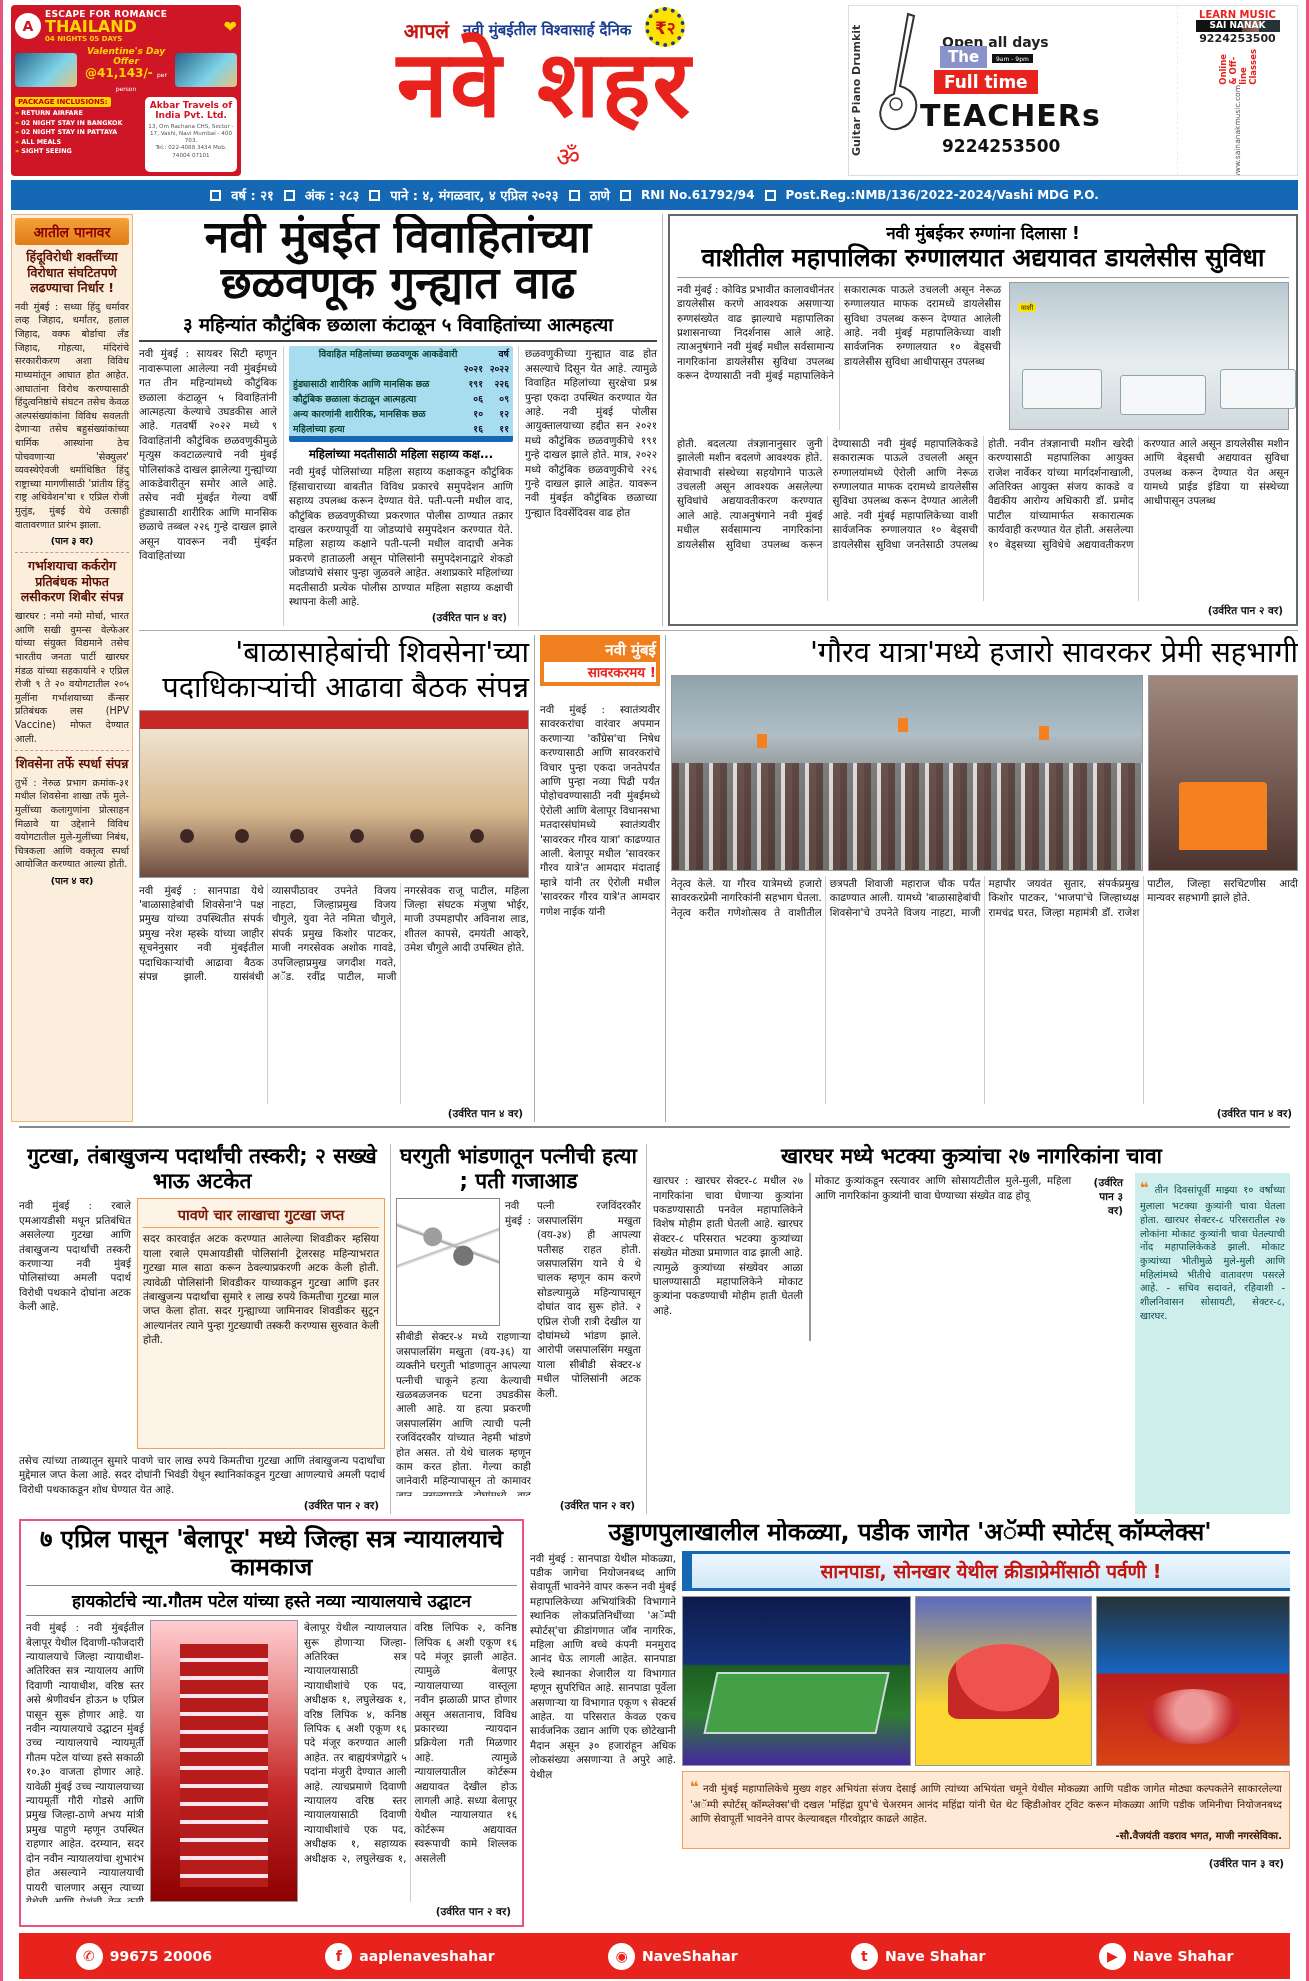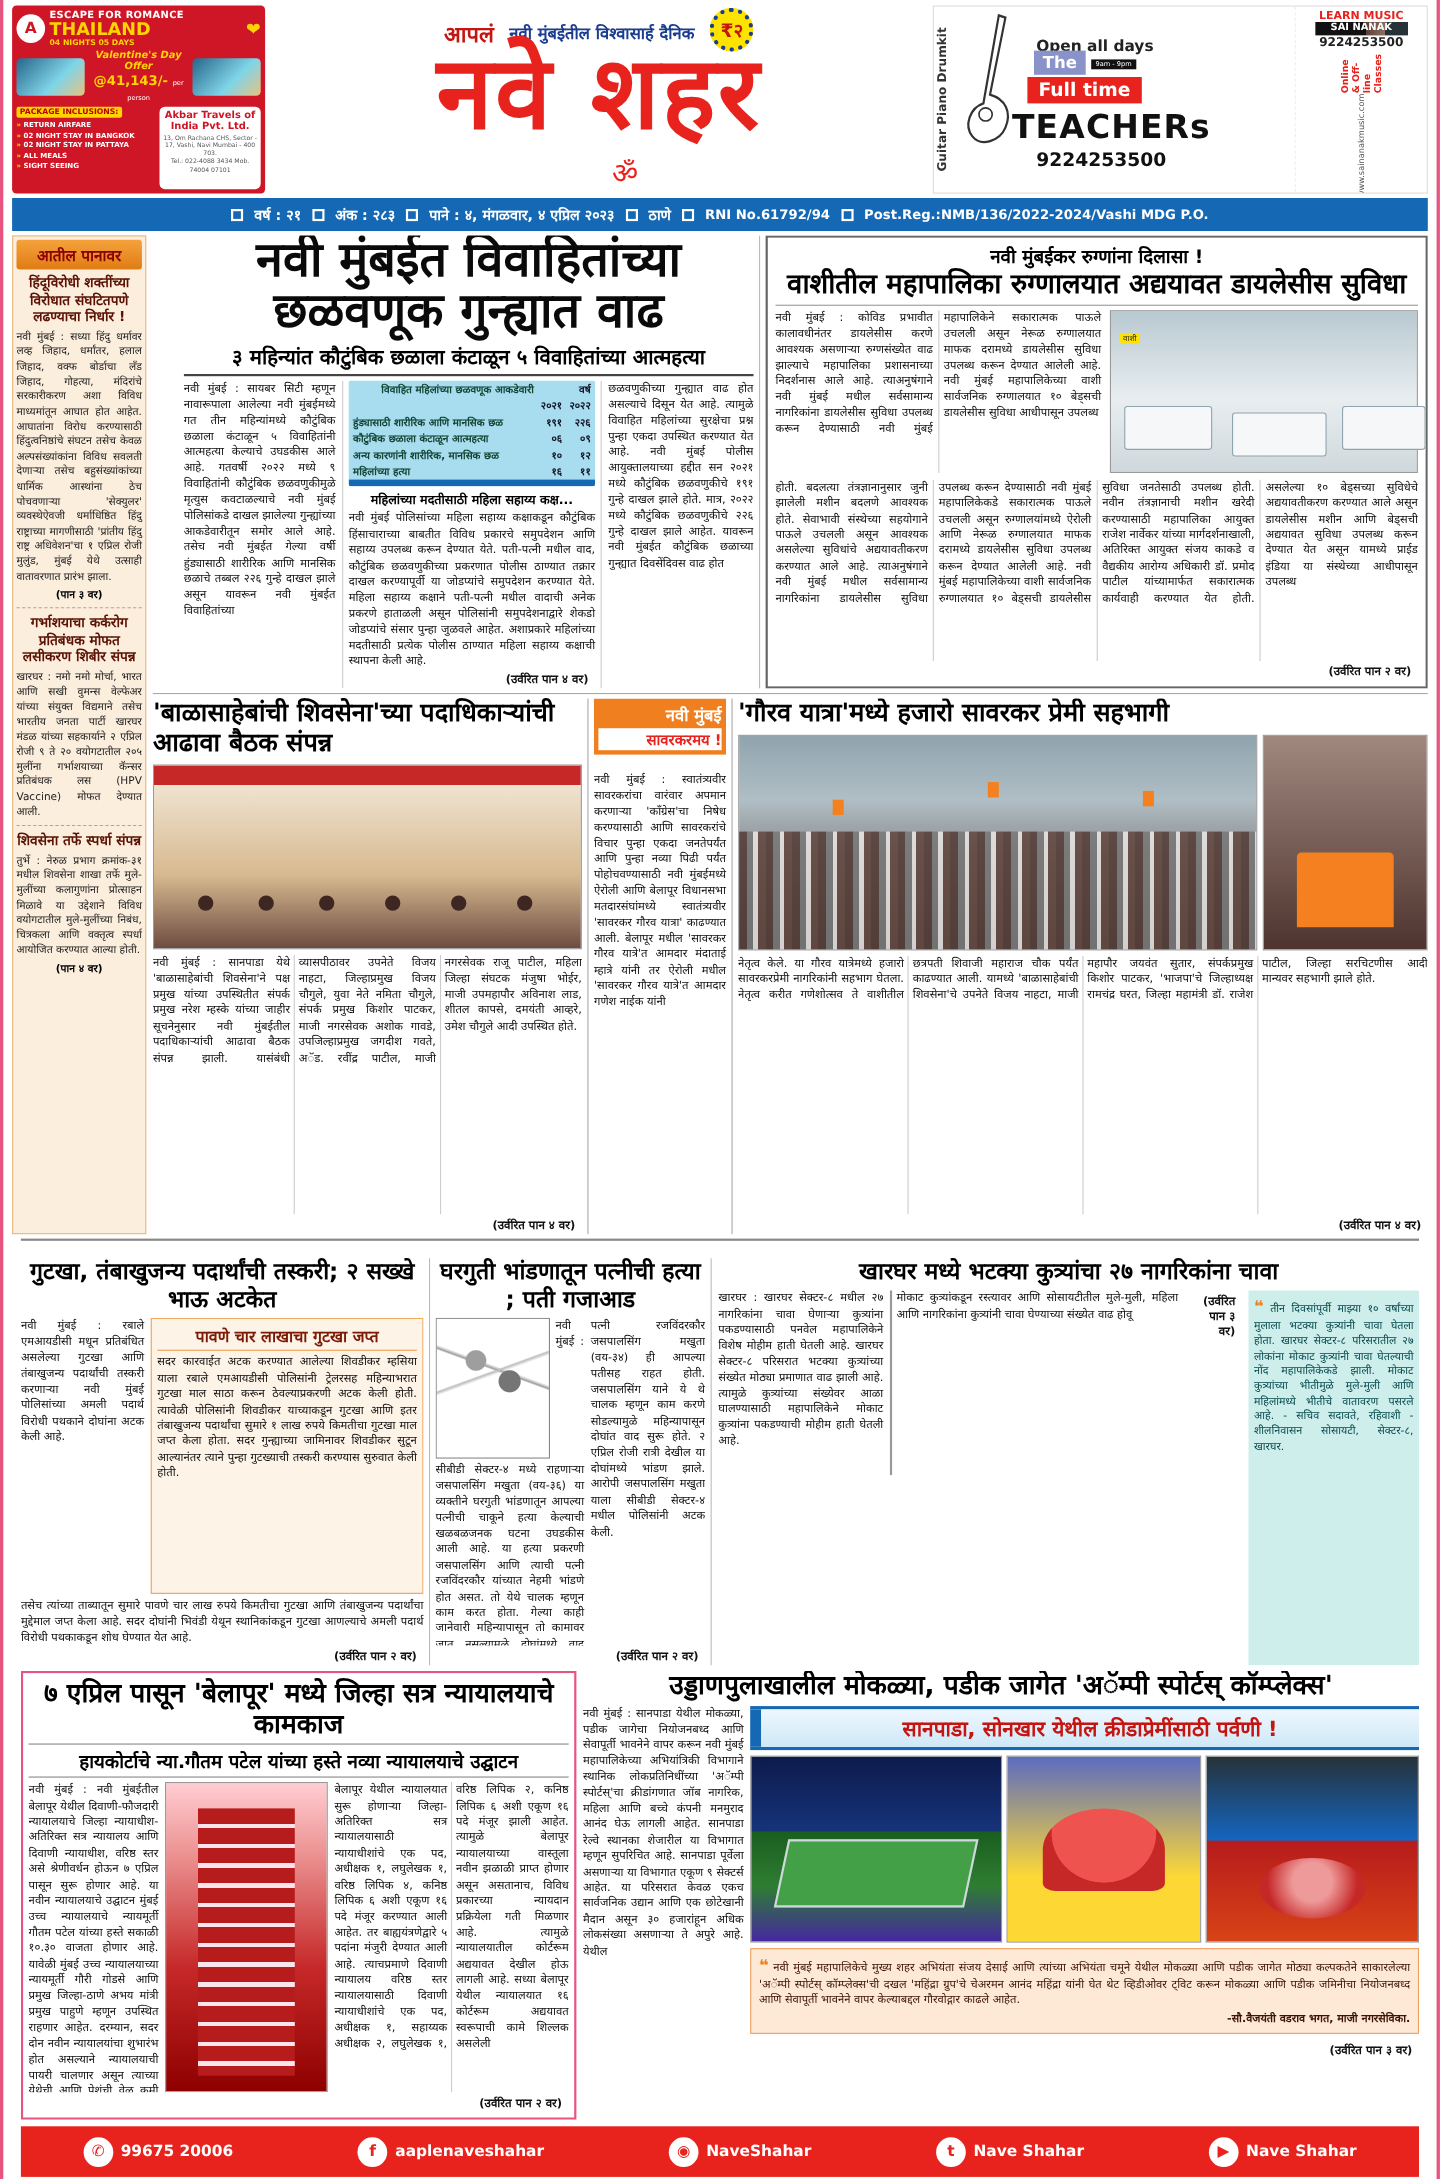--- a/index.html
+++ b/index.html
@@ -71,21 +71,21 @@
   
   .band-ab { display:flex; height:908px; }
   .sidebar { width:122px; background:#fceedd; border:1px solid #e6b87f; margin-right:6px; padding:3px; overflow:hidden; }
   .sb-head { background:linear-gradient(180deg,#f5a23c,#e07c14); color:#8b0000; font-weight:800; font-size:14px; text-align:center; padding:4px 2px; border-radius:3px; margin-bottom:4px; }
   .sb-title { font-weight:800; font-size:12.5px; color:#5b1205; text-align:center; line-height:1.25; margin:4px 0; }
   .sb-body { font-size:9.6px; line-height:1.42; text-align:justify; color:#222; }
   .sb-page { font-weight:800; font-size:9.5px; text-align:center; margin:3px 0; }
   .sb-sep { border-top:1px dashed #c98; margin:5px 0; }
 
   .right-ab { flex:1; display:flex; flex-direction:column; }
-  .band-a { display:flex; height:412px; overflow:hidden;margin-left:28px; }
+  .band-a { display:flex; height:412px; overflow:hidden; }
 
   
   .main-article { width:524px; padding-right:5px; border-right:1px solid #bbb; display:flex; flex-direction:column; }
   .h-main { font-size:44px; font-weight:800; color:#0a0a0a; text-align:center; line-height:1.05; }
   .h-sub { font-size:18.5px; font-weight:800; text-align:center; padding:5px 0 4px 0; border-bottom:2px solid #444; margin-bottom:4px; }
   .ma-cols { display:flex; gap:6px; flex:1; overflow:hidden; }
   .ma-col1 { width:138px; }
   .ma-mid { width:236px; border-left:1px solid #ccc; border-right:1px solid #ccc; padding:0 5px; }
   .ma-col3 { flex:1; }
   .stat-table { background:#a8dcef; font-size:9.3px; border-radius:2px; overflow:hidden; margin-bottom:4px; }
@@ -102,21 +102,21 @@
   .vashi-head { font-weight:800; font-size:25px; text-align:center; line-height:1.15; border-bottom:1px solid #999; padding-bottom:4px; margin-bottom:4px; }
   .vashi-top { display:flex; gap:8px; }
   .vashi-top .bodytext { column-count:2; column-gap:10px; column-rule:1px solid #ccc; flex:1; }
   .hospital-photo { width:280px; height:148px; position:relative; background:linear-gradient(180deg,#b9c9d1,#e8eef0 55%,#cfd8dc); flex:none; }
   .bed { position:absolute; background:#f5f7f8; border:1px solid #90a4ae; border-radius:3px; }
   .vashi-bottom { column-count:4; column-gap:10px; column-rule:1px solid #ccc; margin-top:6px; flex:1; overflow:hidden; }
 
   
   .band-b { display:flex; flex:1; border-top:1px solid #aaa; margin-top:4px; padding-top:4px; overflow:hidden; }
   .shivsena { width:390px; display:flex; flex-direction:column; }
-  .h-med { font-size:23px; font-weight:700; text-align:left; line-height:1.2; }
+  .h-med { font-size:29px; font-weight:400; text-align:right; line-height:1.2; }
   .meeting-photo { height:168px; margin:5px 0; position:relative; background:linear-gradient(180deg,#c62828 0,#c62828 18px,#efe3d0 18px,#d7b98f 60%,#6d4c41); }
   .head-dot { position:absolute; width:14px; height:14px; border-radius:50%; background:#3e2723; bottom:34px; }
   .shivsena .bodytext { column-count:3; column-gap:8px; column-rule:1px solid #ccc; flex:1; overflow:hidden; }
 
   .savarkar { width:132px; border-left:1px solid #aaa; border-right:1px solid #aaa; margin:0 5px; padding:0 5px; overflow:hidden; }
   .sav-box { background:#f07f1f; padding:4px; text-align:right; margin-bottom:16px; }
   .sav-l1 { color:#fff; font-weight:800; font-size:15px; }
   .sav-l2 { background:#fff; color:#e8231d; font-weight:800; font-size:13.5px; margin-top:3px; padding:1px 0; }
 
   .gaurav { flex:1; display:flex; flex-direction:column; overflow:hidden; }

